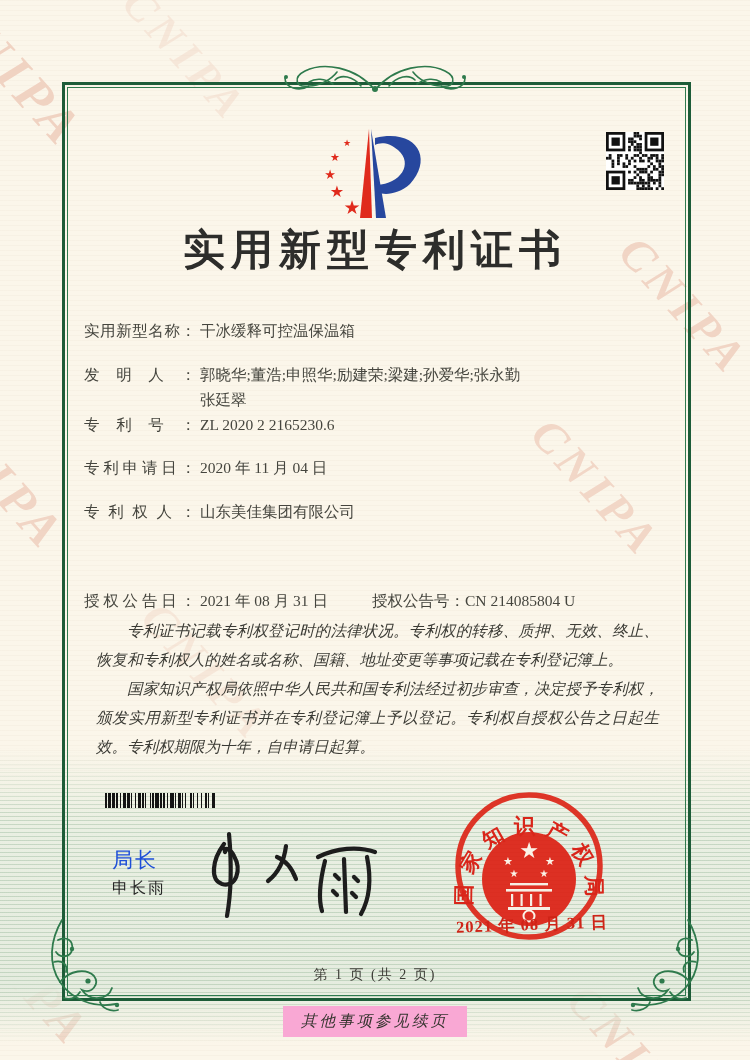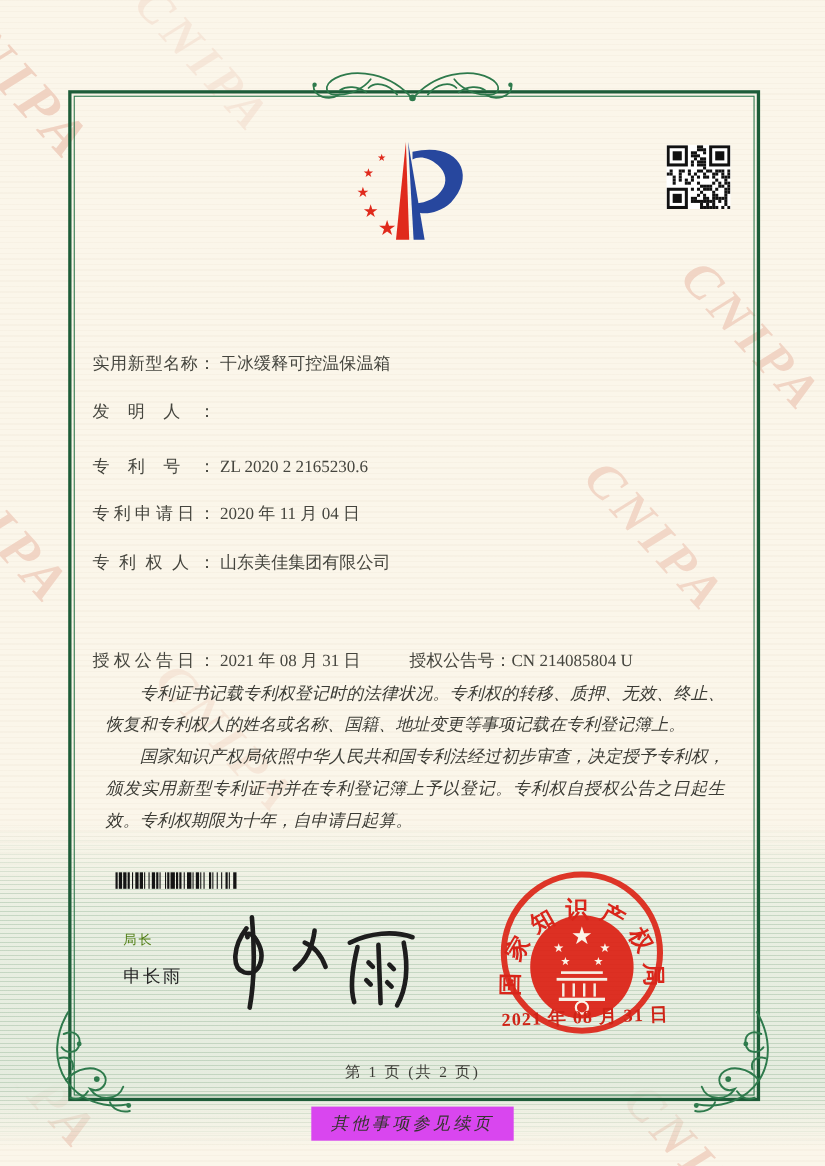--- a/index.html
+++ b/index.html
@@ -31,31 +31,31 @@
   .row{position:absolute;left:84px;width:575px;font-size:15.5px;line-height:25px;color:#45453e;}
   .lbl{display:inline-block;width:112px;text-align-last:justify;vertical-align:top;}
   .val{display:inline-block;vertical-align:top;margin-left:4px;}
   
   .body{position:absolute;left:96px;top:616px;width:563px;color:#3b3b35;font-style:italic;}
   .body p{margin:0;font-size:15.5px;line-height:29px;text-indent:2em;text-align:justify;}
   
   .barcode{position:absolute;left:105px;top:793px;width:200px;height:15px;display:flex;align-items:stretch;}
   .barcode i{display:block;height:100%;}
   
-  .sig-title{position:absolute;left:112px;top:846px;font-family:"Liberation Sans",sans-serif;font-size:12px;color:#4d7c0f;letter-spacing:2px;}
+  .sig-title{position:absolute;left:112px;top:846px;font-family:"Liberation Sans",sans-serif;font-size:21px;color:#1d4ed8;letter-spacing:2px;}
   .sig-name{position:absolute;left:112px;top:878px;font-family:"Liberation Sans",sans-serif;font-size:16px;color:#262626;letter-spacing:2px;}
   .signature{position:absolute;left:198px;top:826px;}
   
   .seal{position:absolute;left:450px;top:788px;}
   .seal-date{position:absolute;left:452px;top:914px;width:160px;text-align:center;color:#cf2417;
              font-size:16.5px;letter-spacing:1px;transform:rotate(-2deg);font-weight:600;}
   
   .page-info{position:absolute;left:0;top:966px;width:750px;text-align:center;font-size:14px;color:#3c3c36;letter-spacing:2px;}
   .continuation{position:absolute;left:0;top:1006px;width:750px;text-align:center;}
-  .continuation span{display:inline-block;background:#d946ef;padding:5px 18px;font-size:15.5px;font-style:italic;
+  .continuation span{display:inline-block;background:#f9a8d4;padding:5px 18px;font-size:15.5px;font-style:italic;
              color:#35352f;letter-spacing:3px;}
 </style>
 </head>
 <body>
 
 <div class="page">
 
   <span class="wm" style="left:-28px;top:-18px;font-size:52px;opacity:.85">CNIPA</span>
   <span class="wm" style="left:150px;top:-22px;font-size:44px;opacity:.35">CNIPA</span>
   <span class="wm" style="left:648px;top:226px;font-size:46px;opacity:.8">CNIPA</span>
@@ -257,27 +257,31 @@
       <rect x="2.761904761904762" y="2.761904761904762" width="13.80952380952381" height="13.80952380952381" fill="#fff"></rect>
       <rect x="5.523809523809524" y="5.523809523809524" width="8.285714285714285" height="8.285714285714285" fill="#111"></rect>
       <rect x="38.666666666666664" y="0" width="19.333333333333332" height="19.333333333333332" fill="#111"></rect>
       <rect x="41.42857142857143" y="2.761904761904762" width="13.80952380952381" height="13.80952380952381" fill="#fff"></rect>
       <rect x="44.19047619047619" y="5.523809523809524" width="8.285714285714285" height="8.285714285714285" fill="#111"></rect>
       <rect x="0" y="38.666666666666664" width="19.333333333333332" height="19.333333333333332" fill="#111"></rect>
       <rect x="2.761904761904762" y="41.42857142857143" width="13.80952380952381" height="13.80952380952381" fill="#fff"></rect>
       <rect x="5.523809523809524" y="44.19047619047619" width="8.285714285714285" height="8.285714285714285" fill="#111"></rect>
     </svg>
 
+  <div class="title">实用新型专利证书</div>
 
   <div class="row" style="top:318px">
     <span class="lbl">实用新型名称：</span><span class="val">干冰缓释可控温保温箱</span>
   </div>
 
   <div class="row" style="top:362px">
-    <span class="lbl">发明人：</span>
+    <span class="lbl">发明人：</span><span class="val" style="max-width:450px">
+      <span style="display:block">郭晓华;董浩;申照华;励建荣;梁建;孙爱华;张永勤</span>
+      <span style="display:block">张廷翠</span>
+    </span>
   </div>
 
   <div class="row" style="top:412px">
     <span class="lbl">专利号：</span><span class="val">ZL 2020 2 2165230.6</span>
   </div>
 
   <div class="row" style="top:455px">
     <span class="lbl">专利申请日：</span><span class="val">2020 年 11 月 04 日</span>
   </div>
 

